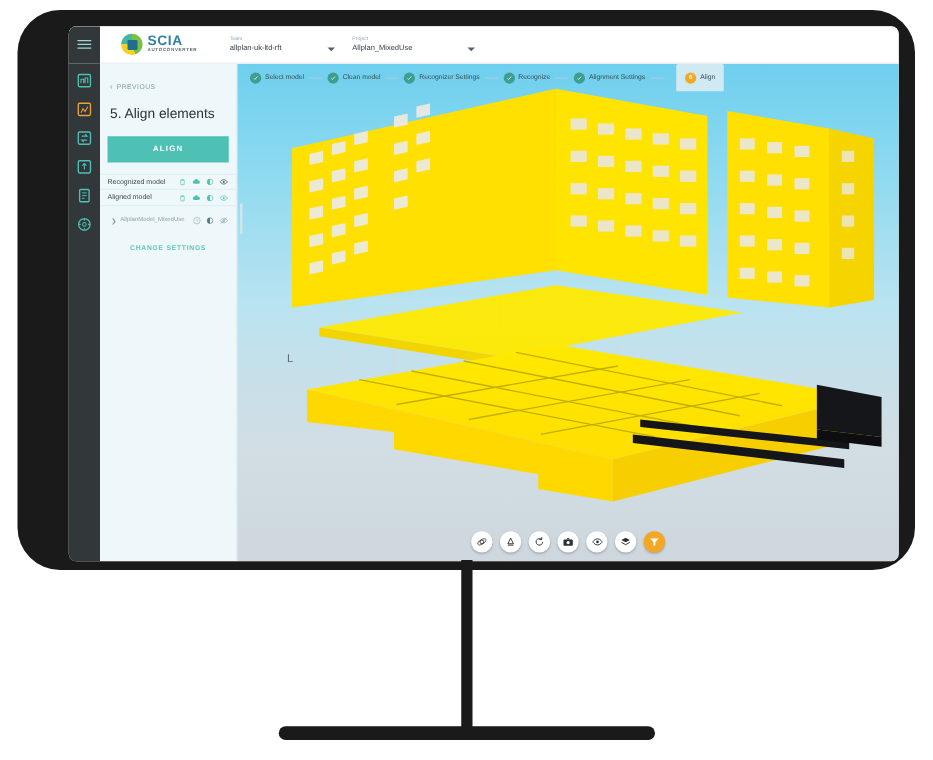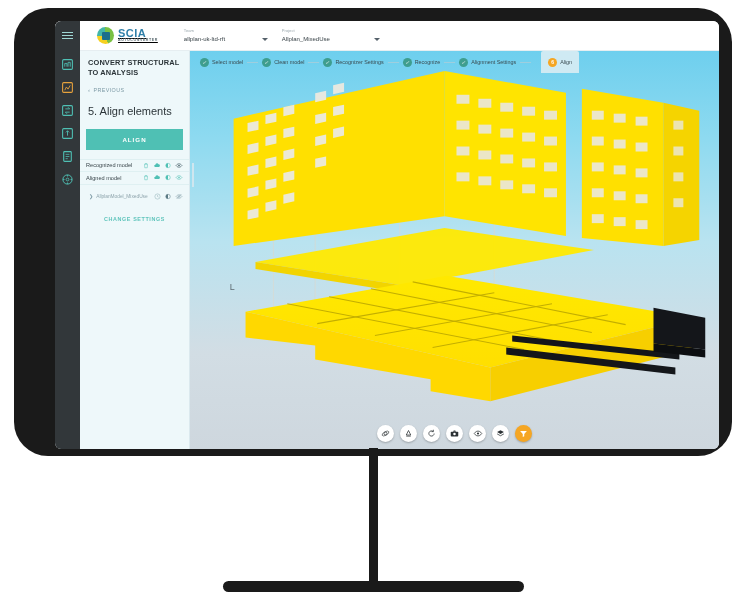--- a/index.html
+++ b/index.html
@@ -57,21 +57,21 @@
   .hamburger span { display: block; height: 1px; background: #9fd7d4; margin: 2px 0; }
 
   
   #brand { display: flex; align-items: center; gap: 4px; margin-left: 17px; flex: none; }
   #brand-mark {
     width: 17px; height: 17px; border-radius: 50%;
     background: conic-gradient(#7ac143 0 45%, #f5d020 45% 75%, #44b6a8 75% 100%);
     display: flex; align-items: center; justify-content: center;
   }
   #brand-mark i { display:block; width: 8px; height: 8px; background: #1d6f8b; border-radius: 1px; }
-  #brand-text { line-height: 1; text-decoration: underline; }
+  #brand-text { line-height: 1; }
   #brand-title { font-size: 11px; font-weight: bold; color: #2f7fa8; letter-spacing: .5px; }
   #brand-sub { font-size: 3.6px; font-weight: bold; color: #5b6a70; letter-spacing: .55px; }
 
   
   .dd { position: relative; margin-left: 26px; padding-right: 16px; flex: none; }
   .dd-label { font-size: 4.1px; color: #9aa7ad; line-height: 1; margin-bottom: 2px; }
   .dd-value { font-size: 6px; color: #384247; line-height: 1; white-space: nowrap; }
   .dd-caret {
     position: absolute; right: 0; bottom: 1px;
     width: 0; height: 0;
@@ -263,21 +263,20 @@
             </svg>
             <svg class="rail-icon" viewBox="0 0 24 24">
               <circle cx="12" cy="12" r="8.5" fill="none" stroke="#4fc0b4" stroke-width="1.8"></circle>
               <circle cx="12" cy="12" r="2.6" fill="none" stroke="#4fc0b4" stroke-width="1.5"></circle>
               <path d="M12 3.5v3M12 17.5v3M3.5 12h3M17.5 12h3" stroke="#4fc0b4" stroke-width="1.5"></path>
             </svg>
           </div>
 
           <div id="sidebar">
 
-            <div id="panel-title">CONVERT STRUCTURAL TO ANALYSIS</div>
 
             <div id="previous-link">
               <span class="chev-left">‹</span>
               <span>PREVIOUS</span>
             </div>
 
             <div id="step-title">5.  Align elements</div>
 
             <button id="align-button">ALIGN</button>
 

